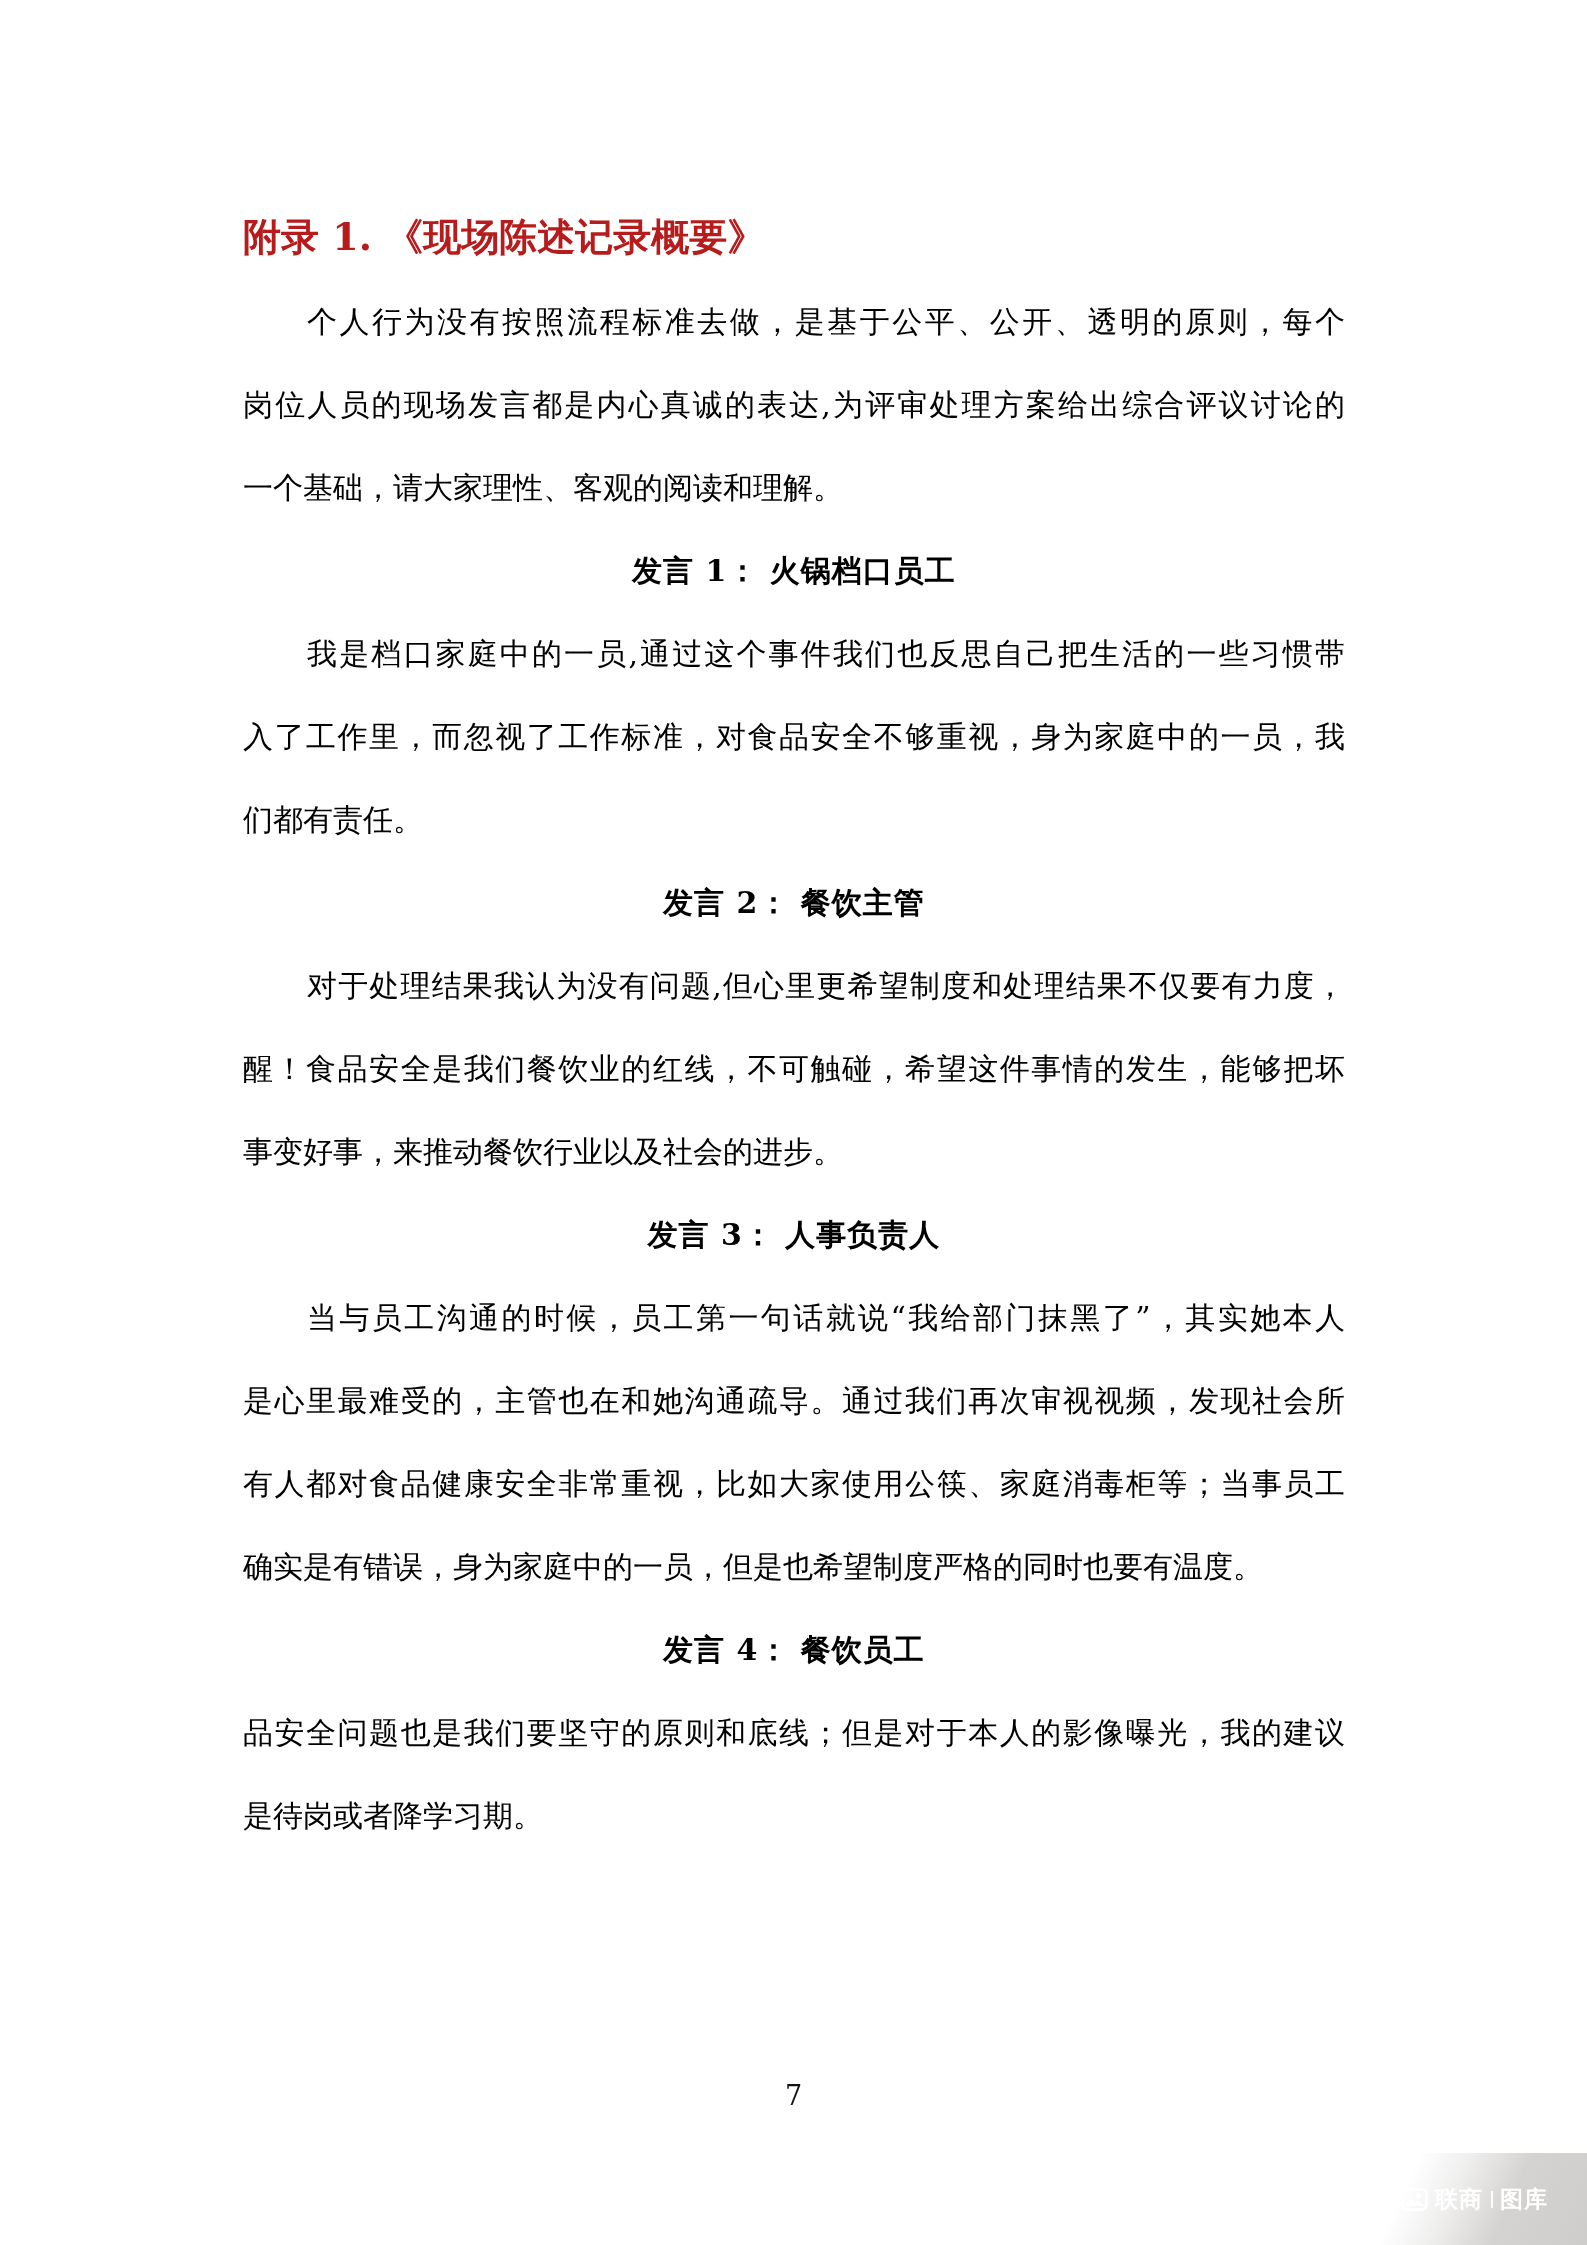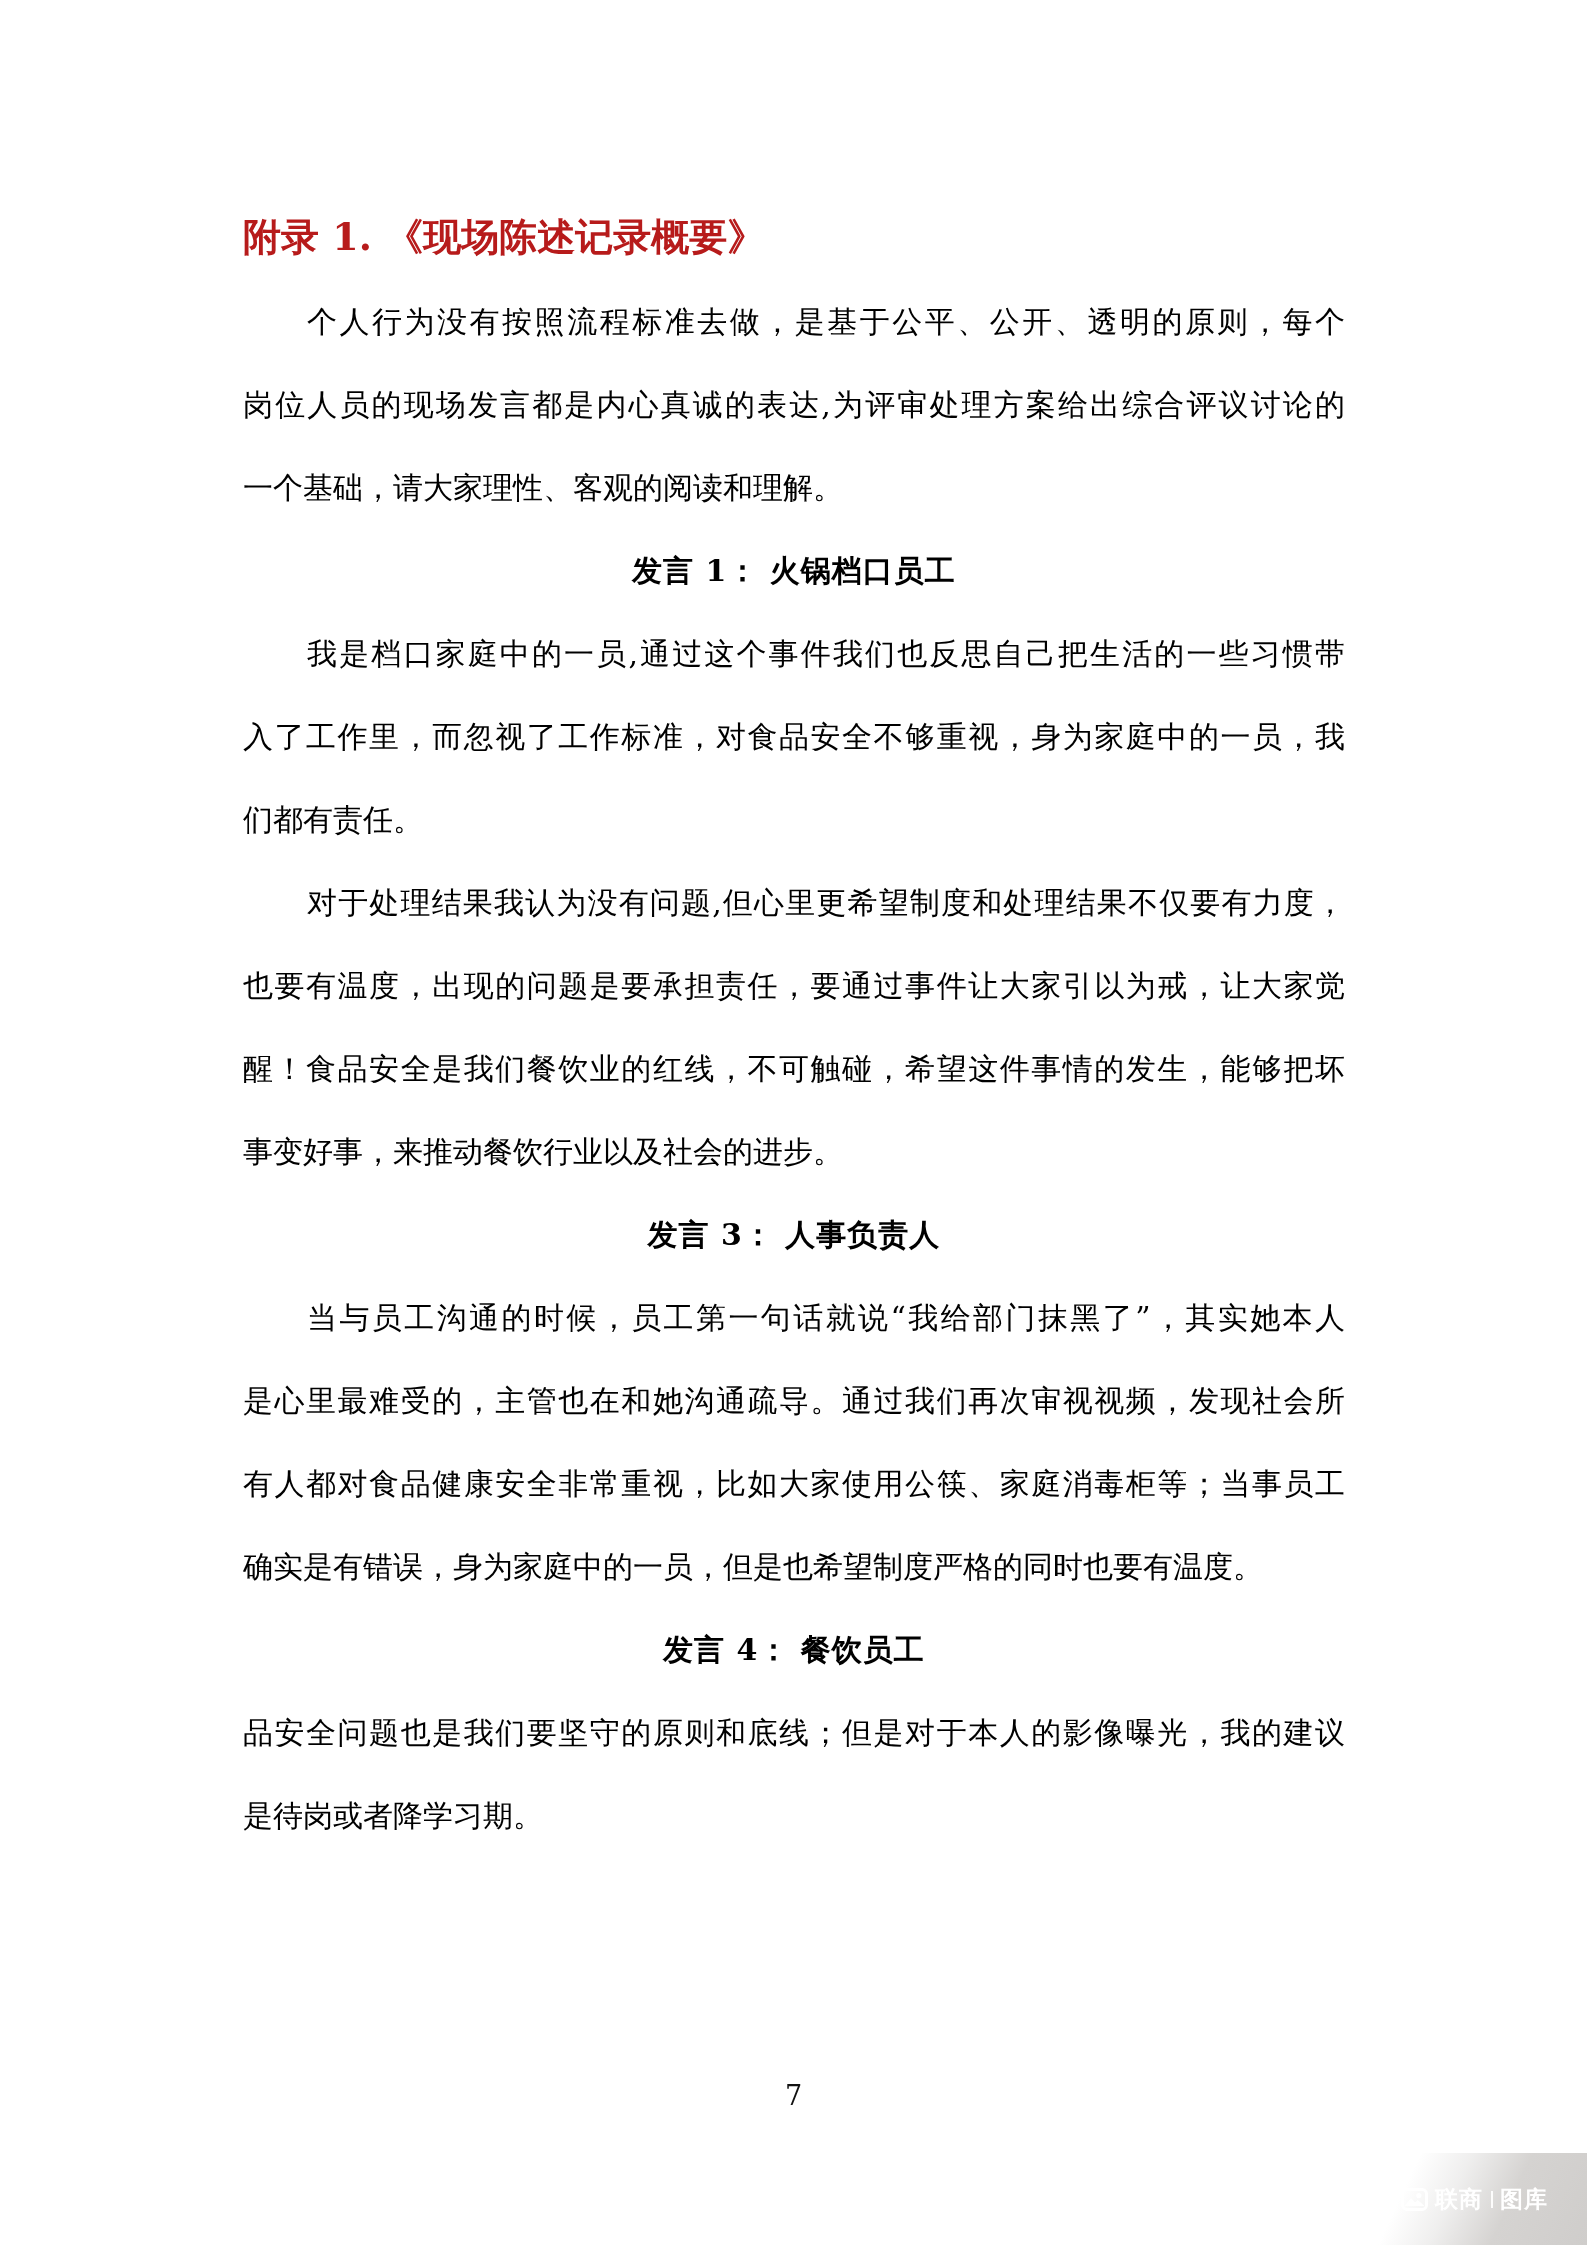--- a/index.html
+++ b/index.html
@@ -105,22 +105,22 @@
 
     <div class="line j first">个人行为没有按照流程标准去做，是基于公平、公开、透明的原则，每个</div>
     <div class="line j">岗位人员的现场发言都是内心真诚的表达,为评审处理方案给出综合评议讨论的</div>
     <div class="line">一个基础，请大家理性、客观的阅读和理解。</div>
 
     <div class="line heading">发言 1： 火锅档口员工</div>
     <div class="line j first">我是档口家庭中的一员,通过这个事件我们也反思自己把生活的一些习惯带</div>
     <div class="line j">入了工作里，而忽视了工作标准，对食品安全不够重视，身为家庭中的一员，我</div>
     <div class="line">们都有责任。</div>
 
+    <div class="line heading">发言 2： 餐饮主管</div>
     <div class="line j first">对于处理结果我认为没有问题,但心里更希望制度和处理结果不仅要有力度，</div>
-    <div class="line j">也要有温度，出现的问题是要承担责任，要通过事件让大家引以为戒，让大家觉</div>
     <div class="line j">醒！食品安全是我们餐饮业的红线，不可触碰，希望这件事情的发生，能够把坏</div>
     <div class="line">事变好事，来推动餐饮行业以及社会的进步。</div>
 
     <div class="line heading">发言 3： 人事负责人</div>
     <div class="line j first">当与员工沟通的时候，员工第一句话就说“我给部门抹黑了”，其实她本人</div>
     <div class="line j">是心里最难受的，主管也在和她沟通疏导。通过我们再次审视视频，发现社会所</div>
     <div class="line j">有人都对食品健康安全非常重视，比如大家使用公筷、家庭消毒柜等；当事员工</div>
     <div class="line">确实是有错误，身为家庭中的一员，但是也希望制度严格的同时也要有温度。</div>
 
     <div class="line heading">发言 4： 餐饮员工</div>

